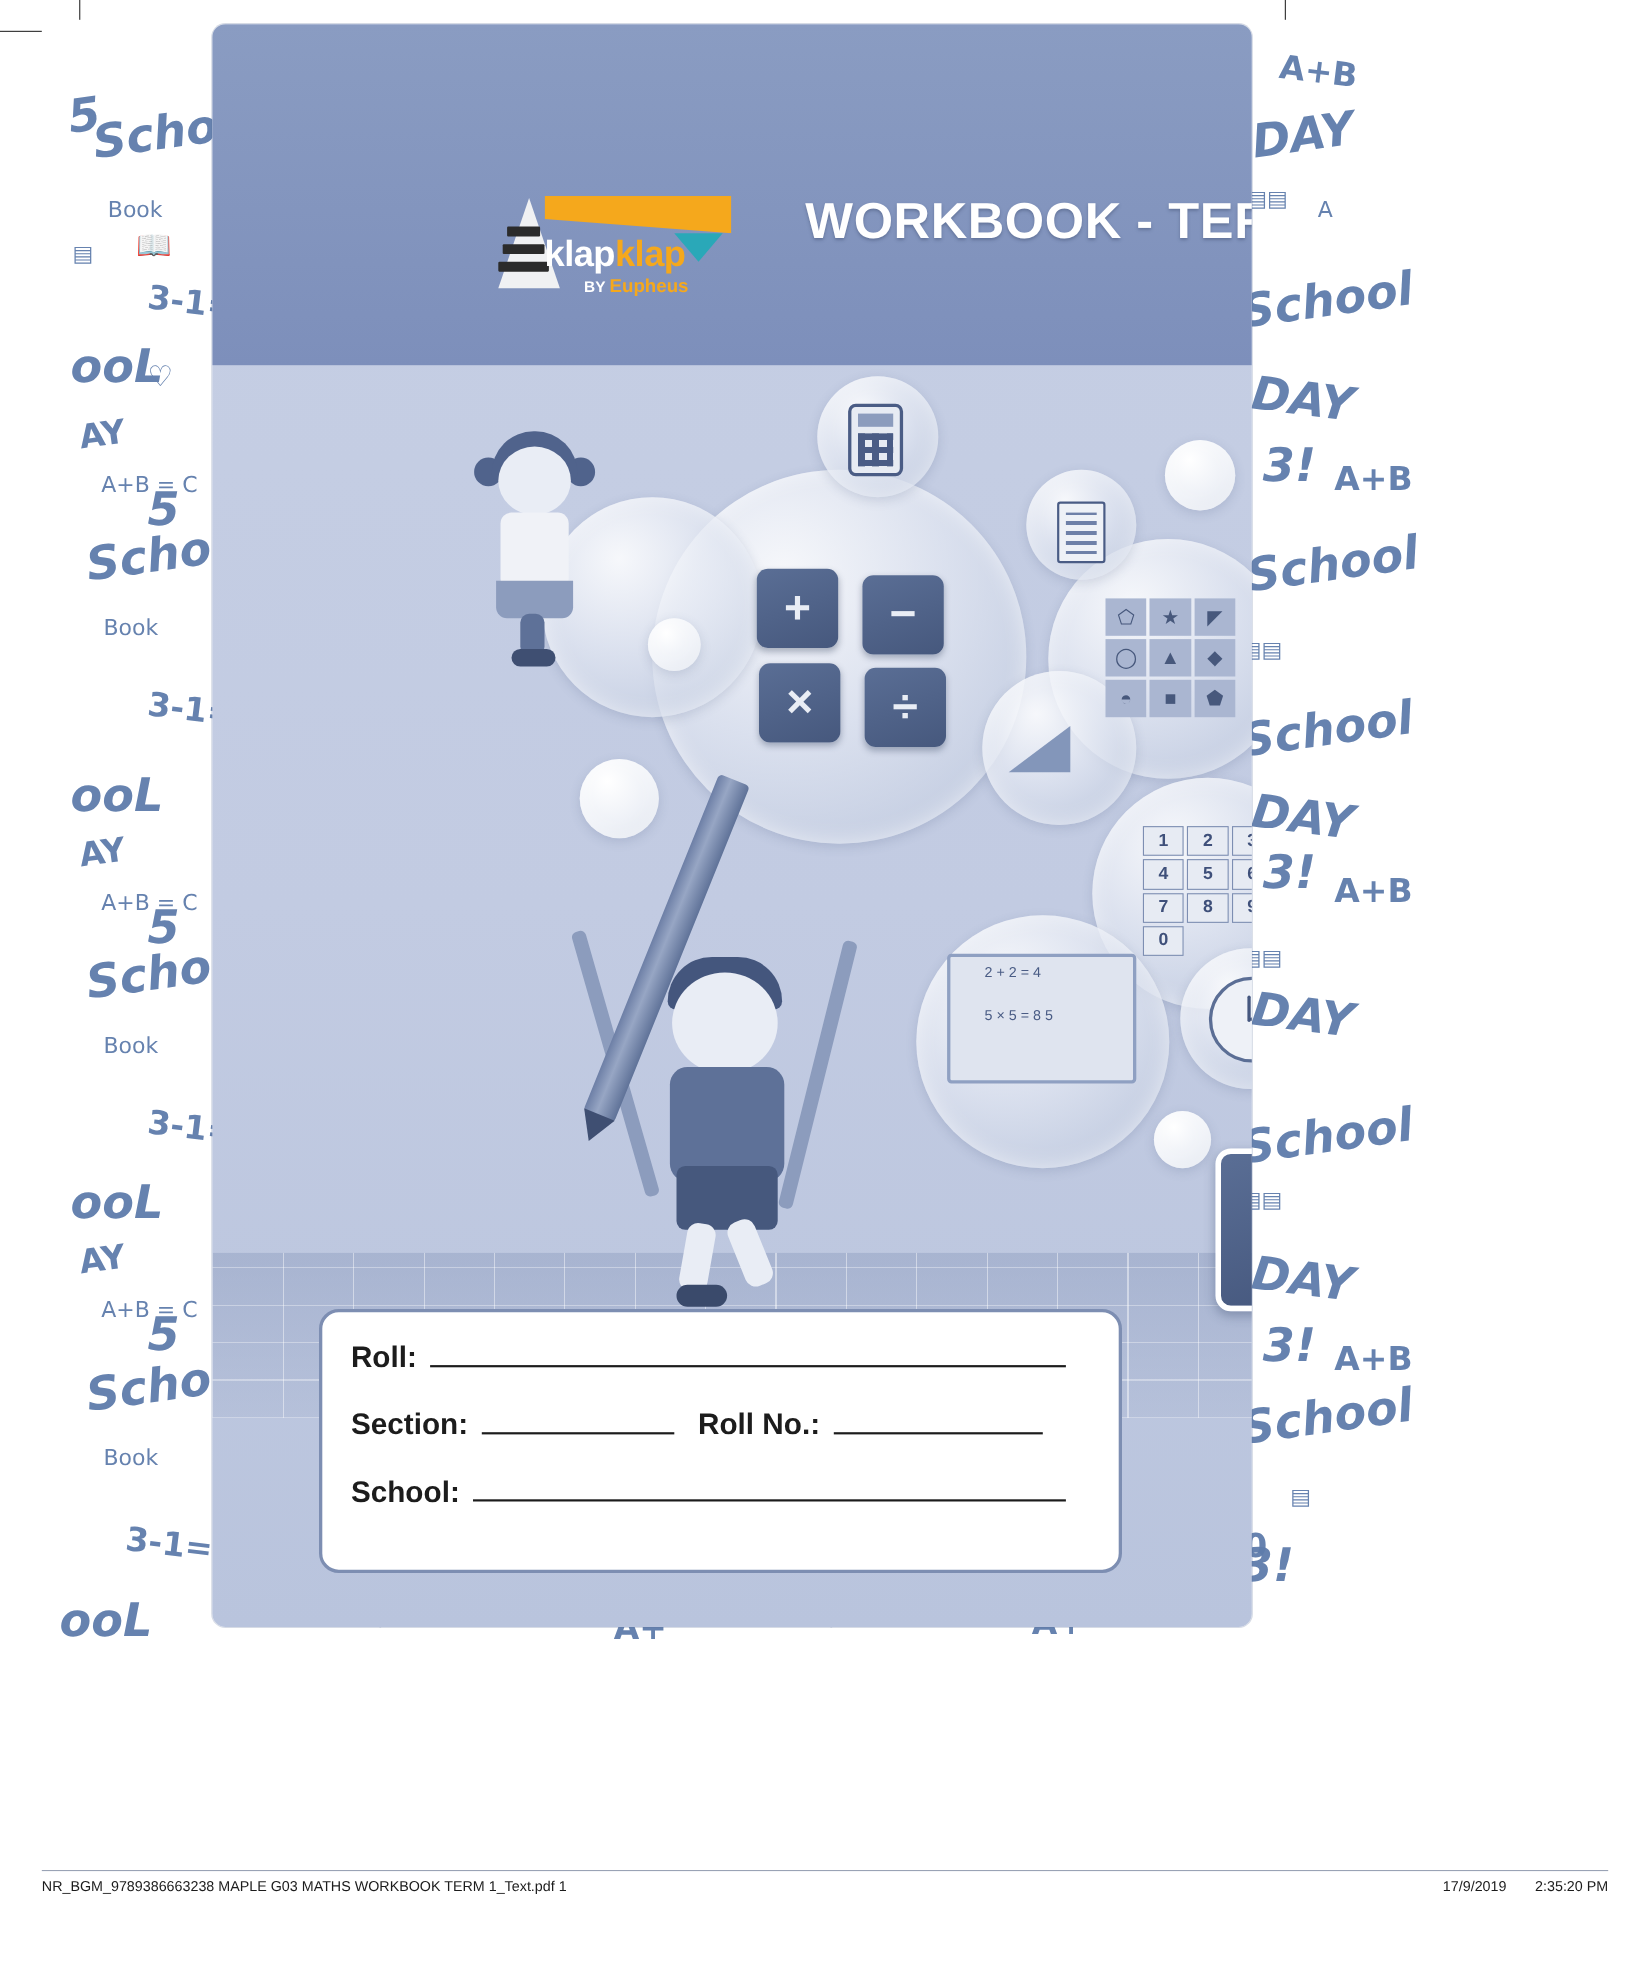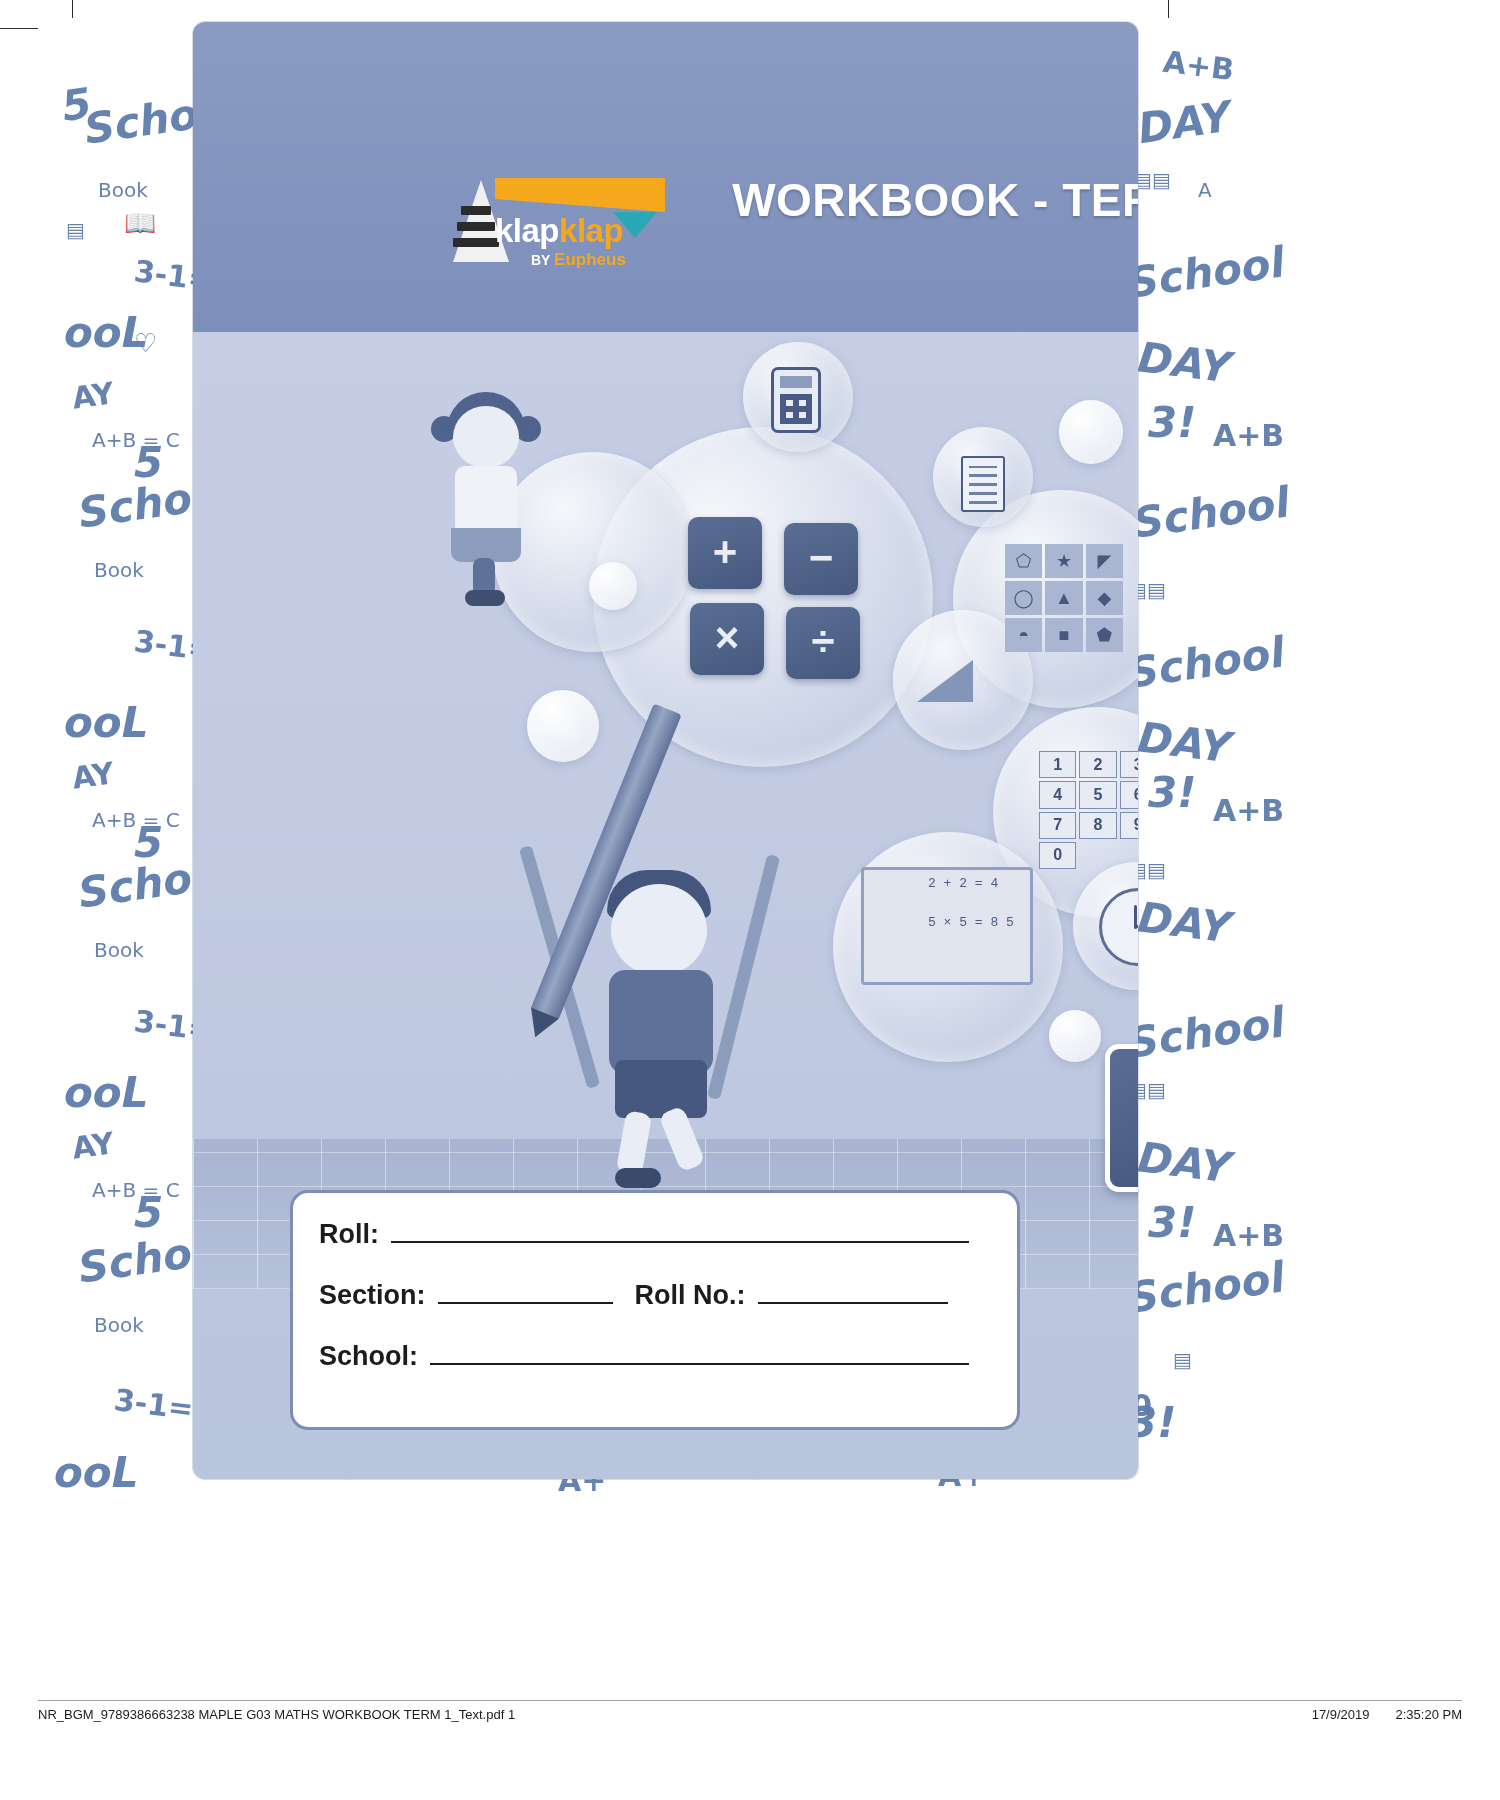--- a/index.html
+++ b/index.html
@@ -245,21 +245,21 @@
     left: 668px; top: 845px;
     width: 172px; height: 118px;
     background: #dfe4ef;
     border: 3px solid #8fa0c2;
     border-radius: 4px;
     color: #4a5c85;
     font-size: 13px;
     padding: 6px;
     box-sizing: border-box;
   }
-  .board .eq { margin-left: 58px; font-family: Liberation Mono, monospace; }
+  .board .eq { margin-left: 25px; }
 
   
   .kid {
     position: absolute;
     left: 330px; top: 790px;
     width: 300px; height: 380px;
   }
   .kid-head {
     position: absolute;
     left: 88px; top: 72px;

